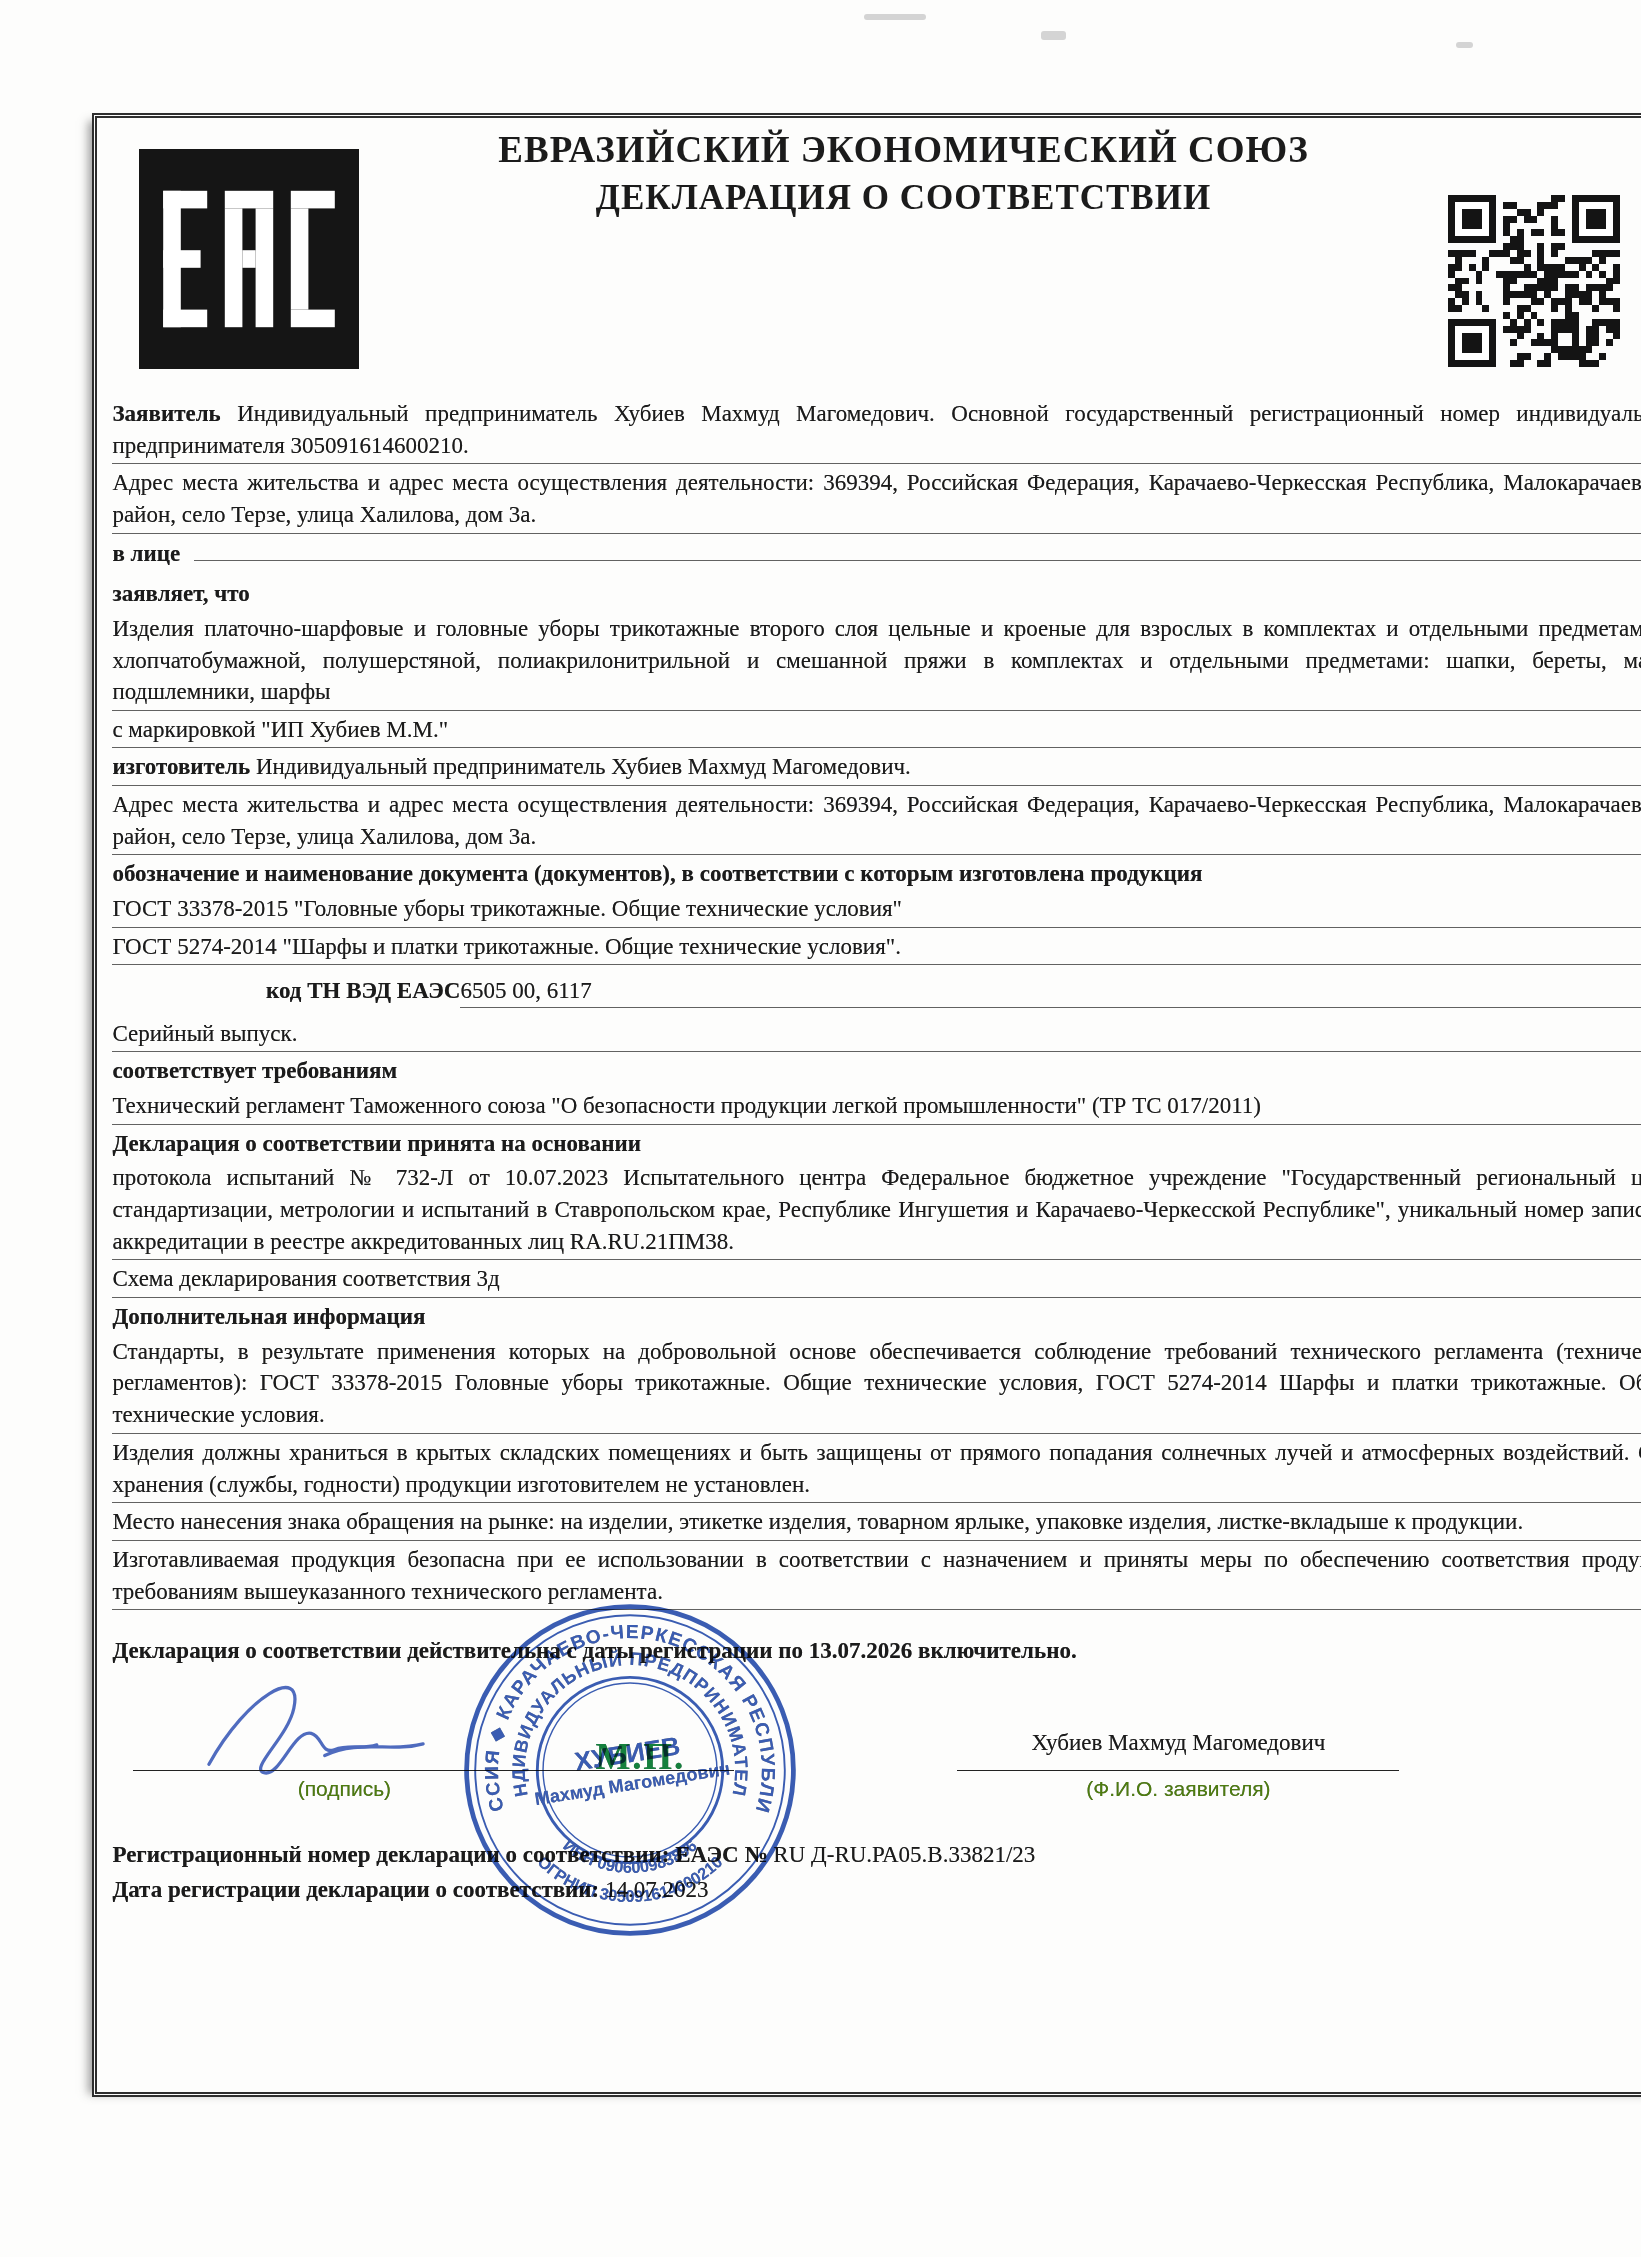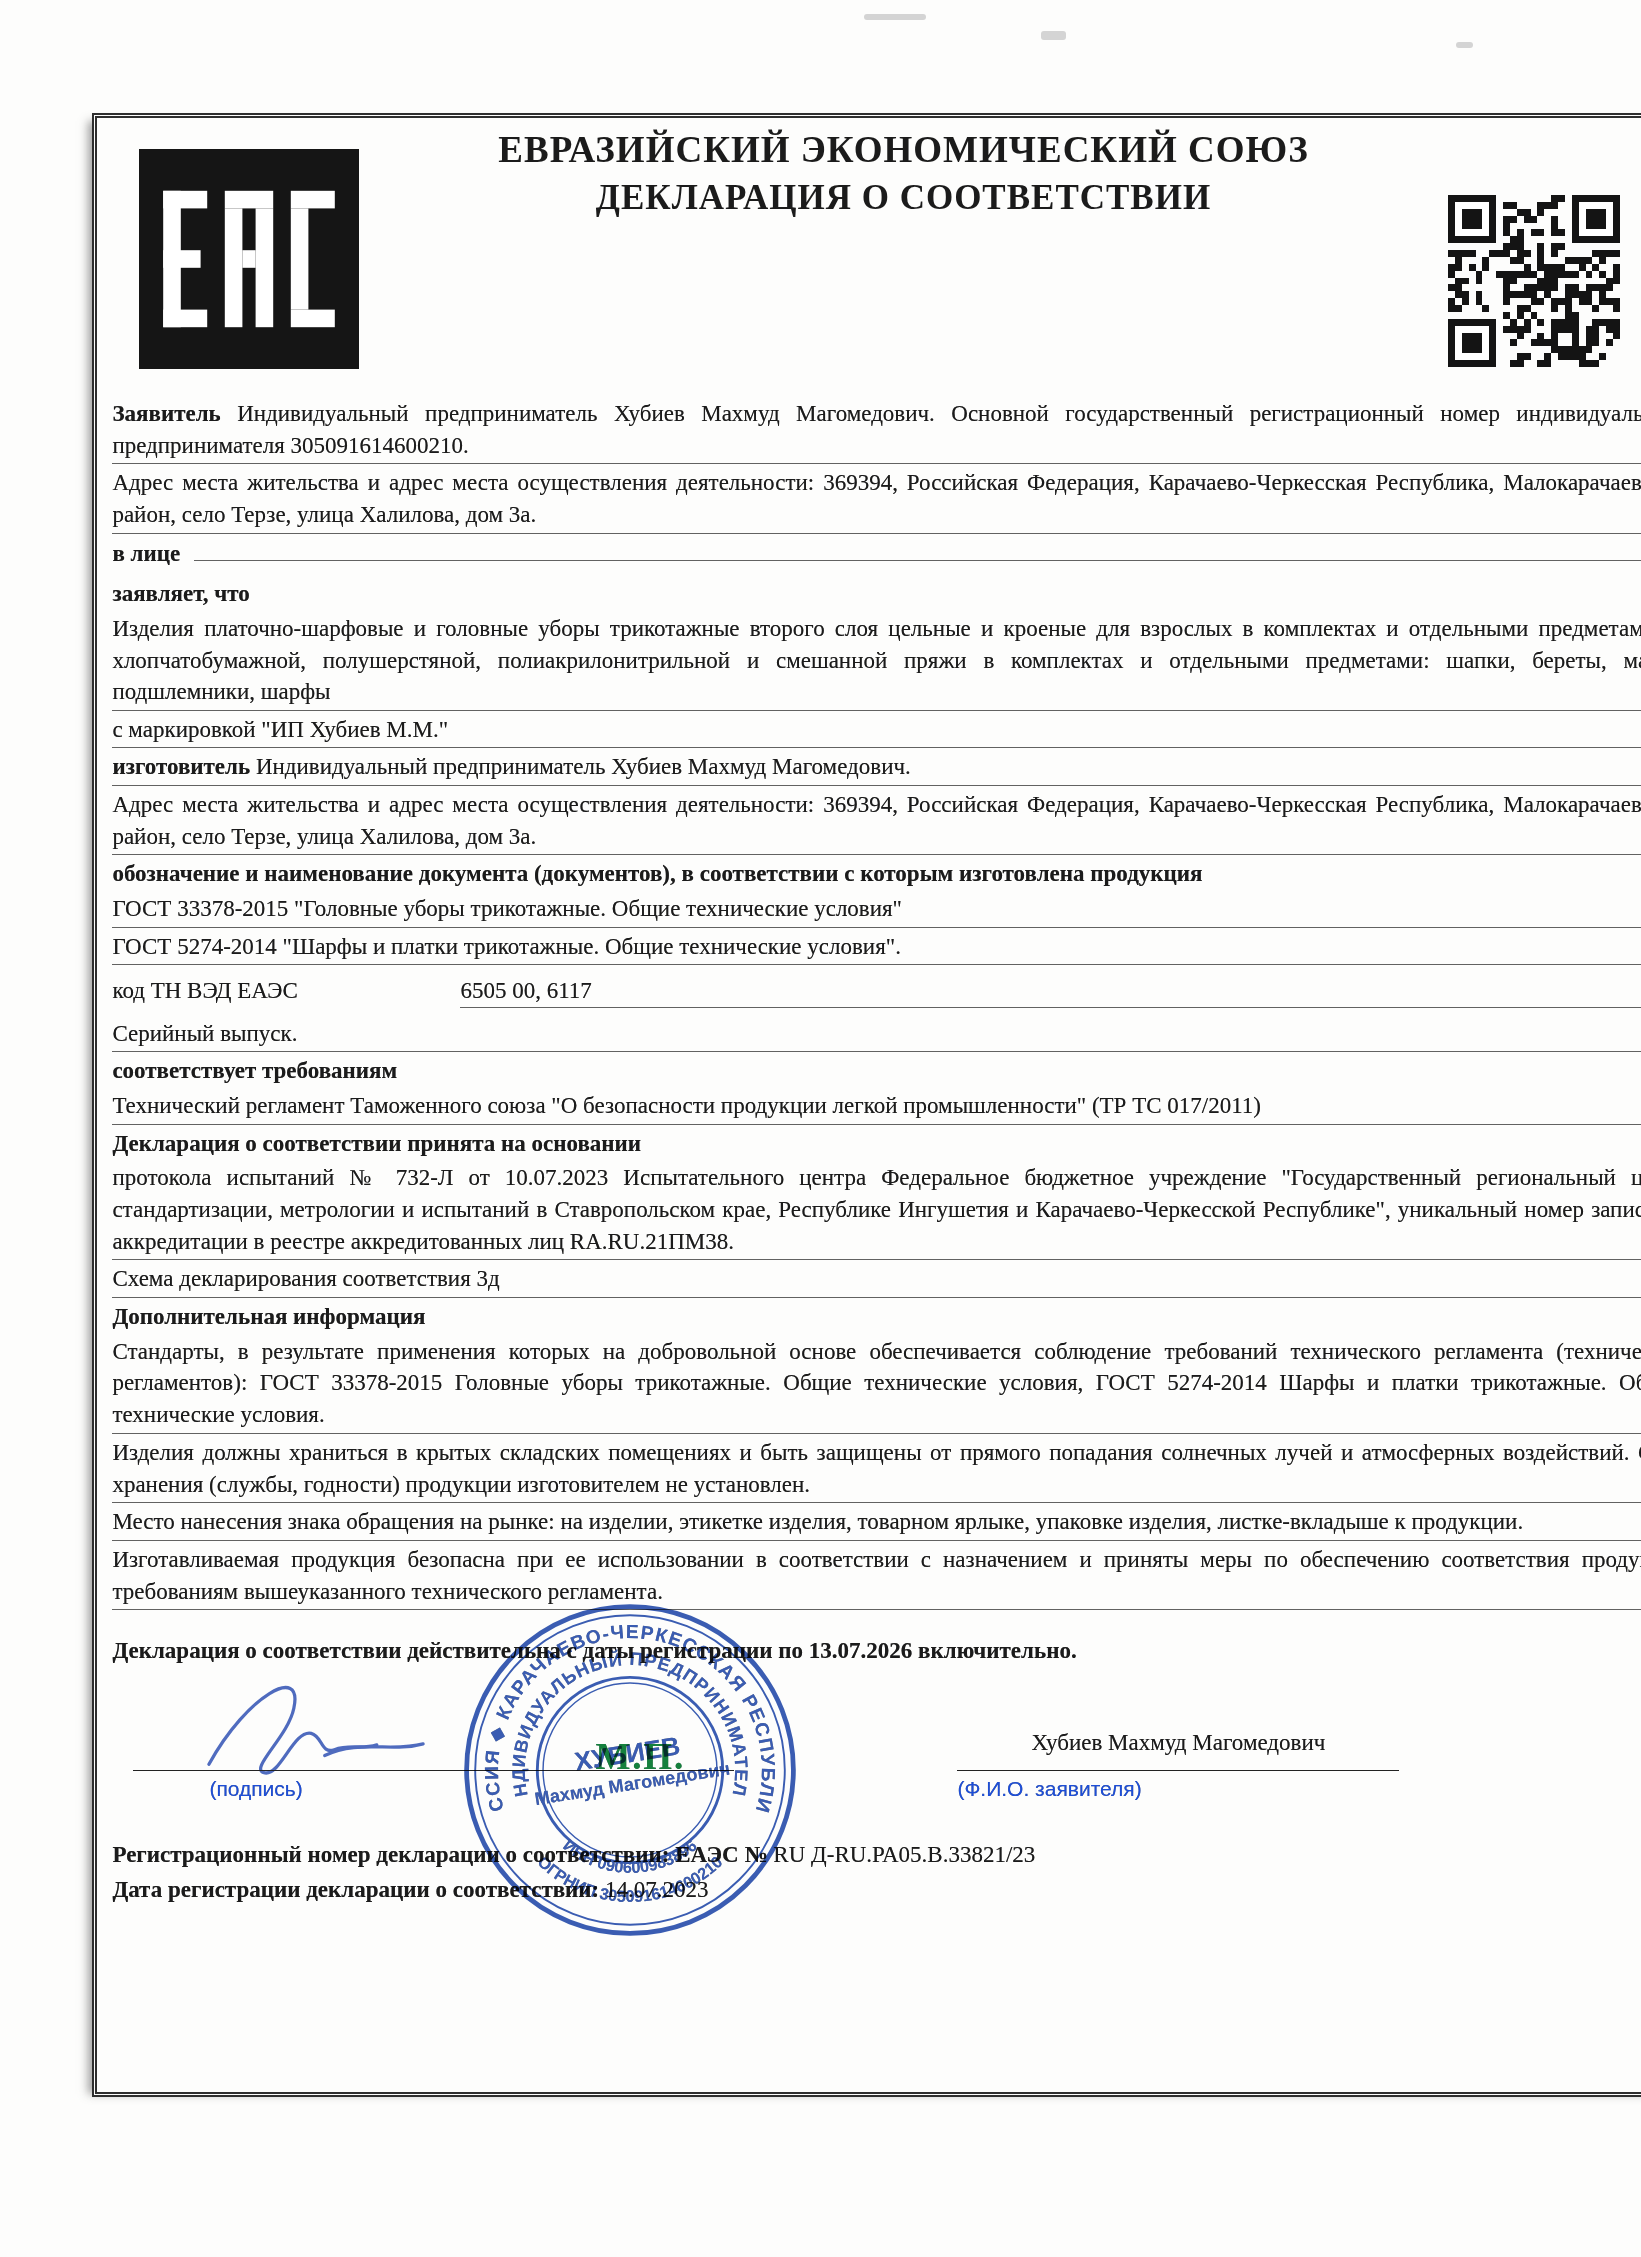--- a/index.html
+++ b/index.html
@@ -24,31 +24,31 @@
   .just{text-align:justify;}
   .u{border-bottom:1.9px solid rgba(45,45,45,.75);padding-bottom:1.9px;}
   .h{font-weight:bold;margin:7.7px 0 7.7px 0;}
   b{font-weight:bold;}
 
   .inline-field{display:flex;align-items:baseline;margin:0 0 8.7px 0;}
   .inline-field b{flex:0 0 auto;padding-right:13.5px;}
   .fill-line{flex:1;border-bottom:1.9px solid rgba(45,45,45,.75);height:23px;}
 
   .tnved{display:flex;align-items:baseline;margin:9.7px 0 9.7px 0;}
-  .tnved .lbl{flex:0 0 348px;font-weight:normal;}
+  .tnved .lbl{flex:0 0 348px;font-weight:bold;text-align:right;}
   .tnved .val{flex:1;border-bottom:1.9px solid rgba(45,45,45,.75);padding-bottom:0;}
 
   .validity{margin-top:25px !important;}
 
   .sig-area{position:relative;height:145px;margin-top:9.7px;}
   .sig-line{position:absolute;background:#222;height:1.9px;}
   .line-left{left:21px;top:93px;width:601px;}
   .line-right{left:845px;top:93px;width:442px;}
   .sig-caption{position:absolute;font-family:"Liberation Sans","DejaVu Sans",sans-serif;
-               font-size:21px;color:#1d4ed8;}
+               font-size:21px;color:#4d7c0f;text-align:center;}
   .cap-podpis{left:97px;top:98px;width:270px;}
   .cap-fio{left:845px;top:98px;width:442px;}
   .fio-name{position:absolute;left:845px;top:50px;width:442px;text-align:center;font-size:23px;}
   .mp{position:absolute;left:483px;top:54px;font-size:37px;font-weight:bold;color:#15803d;letter-spacing:1.9px;}
   .signature-svg{position:absolute;left:68px;top:-21px;width:328px;height:145px;}
   .stamp-svg{position:absolute;left:346px;top:-79px;width:344px;height:344px;
              mix-blend-mode:multiply;opacity:.93;z-index:5;pointer-events:none;}
 
   .reg{margin:0 0 5.8px 0;}
   .reg-first{margin-top:17.4px !important;}

